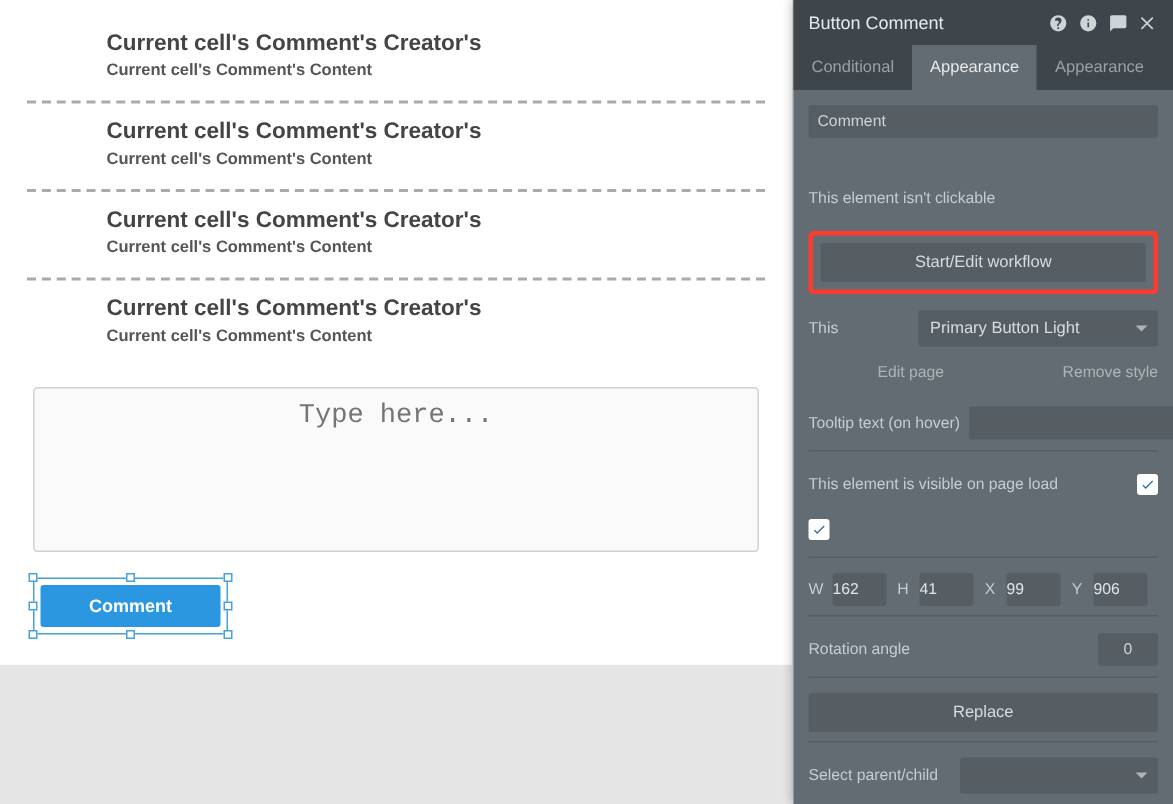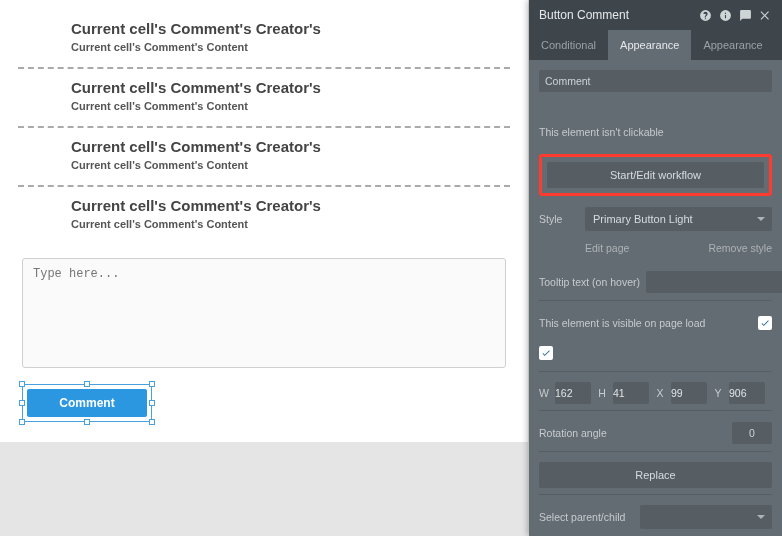--- a/index.html
+++ b/index.html
@@ -7,21 +7,21 @@
 
   
   .canvas { position: absolute; left: 0; top: 0; width: 528px; height: 536px; background: #e5e5e5; }
   .card { background: #fff; margin: 0 0 0 0; }
   .comment-block { padding: 10px 28px 14px 44px; margin-left: 27px; }
   .comment-block.first { padding-top: 20px; }
   .creator { font-size: 15px; font-weight: bold; color: #444; margin-bottom: 4px; }
   .content { font-size: 11px; font-weight: bold; color: #555; }
   .dashed-sep { height: 0; border-top: 2px dashed #aaa; margin: 0 18px; }
   .textarea-wrap { padding: 14px 22px 8px 22px; background: #fff; }
-  textarea { width: 100%; height: 110px; border: 1px solid #d0d0d0; border-radius: 3px; padding: 8px 10px; font-family: "Courier New", monospace; font-size: 12px; color: #888; resize: none; background: #fafafa; }
+  textarea { width: 100%; height: 110px; border: 1px solid #d0d0d0; border-radius: 3px; padding: 8px 10px; font-family: "Courier New", monospace; font-size: 18px; color: #888; resize: none; background: #fafafa; text-align: center; }
   .btn-row { padding: 4px 22px 20px 22px; background: #fff; }
   .selected-wrap { position: relative; display: inline-block; padding: 4px; border: 1px solid #48a0dc; }
   .selected-wrap::before, .selected-wrap::after { content:''; }
   .sel-dot { position: absolute; width: 6px; height: 6px; background: #fff; border: 1px solid #48a0dc; }
   .sel-dot.tl { left:-4px; top:-4px; } .sel-dot.tm { left:50%; top:-4px; margin-left:-3px; }
   .sel-dot.tr { right:-4px; top:-4px; } .sel-dot.ml { left:-4px; top:50%; margin-top:-3px; }
   .sel-dot.mr { right:-4px; top:50%; margin-top:-3px; } .sel-dot.bl { left:-4px; bottom:-4px; }
   .sel-dot.bm { left:50%; bottom:-4px; margin-left:-3px; } .sel-dot.br { right:-4px; bottom:-4px; }
   .comment-btn { width: 120px; height: 28px; background: #2b97e0; color: #fff; border: none; font-size: 12px; font-weight: bold; border-radius: 2px; cursor: pointer; }
 
@@ -147,22 +147,22 @@
 
     <div class="row" style="margin-top:28px;">
       <span class="lbl">This element isn't clickable</span>
     </div>
 
     <div class="highlight-wrap">
       <button class="bigbtn">Start/Edit workflow</button>
     </div>
 
     <div class="row tall">
-      <span class="lbl" style="width:40px;">Style</span>
-      <div class="select" style="flex:1;">
+      <span class="lbl" style="width:40px;">This</span>
+      <div class="select" style="flex:1;margin-left:27px;">
         <span>Primary Button Light</span>
         <span class="caret"></span>
       </div>
     </div>
     <div class="row" style="margin-top:-2px; margin-bottom:10px;">
       <span style="width:40px;"></span>
       <span class="linkish">Edit page</span>
       <span style="flex:1;"></span>
       <span class="linkish">Remove style</span>
     </div>

